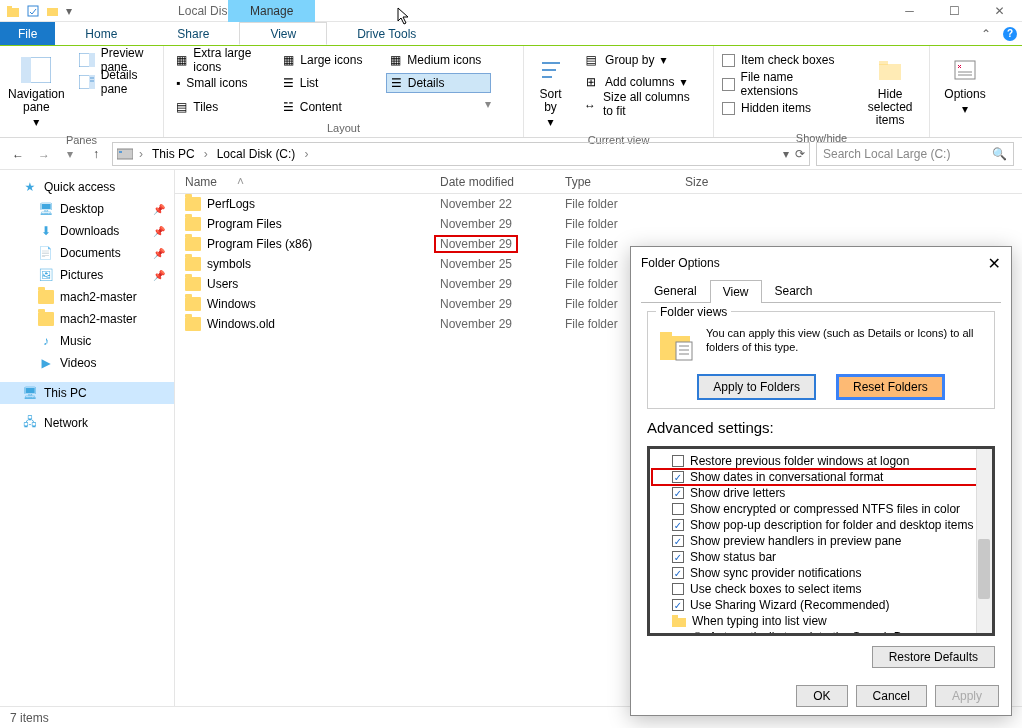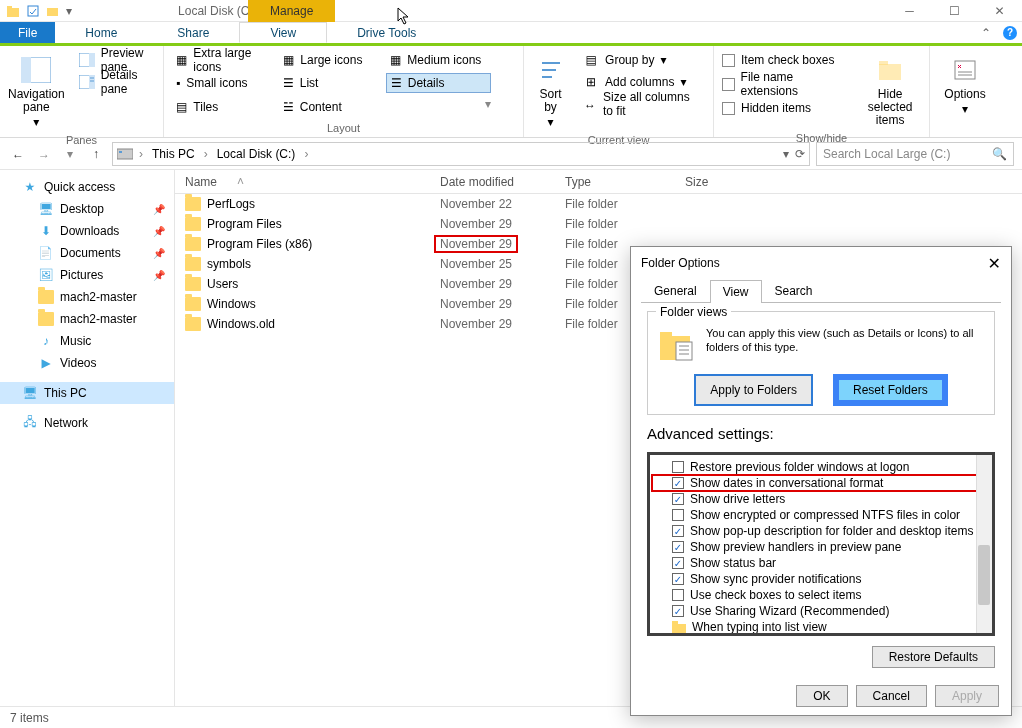--- a/index.html
+++ b/index.html
@@ -5,25 +5,25 @@
 * { box-sizing: border-box; margin: 0; padding: 0; font-family: "Segoe UI", Tahoma, sans-serif; font-size: 12px; }
 body { background: #fff; width: 1022px; height: 728px; overflow: hidden; position: relative; }
 
 
 .titlebar { height: 22px; display: flex; align-items: center; background: #fff; border-bottom: 1px solid #e5e5e5; }
 .qat { display: flex; align-items: center; gap: 6px; padding: 0 6px; }
 .qat .icon { width: 14px; height: 14px; }
 .title-text { margin-left: 100px; color: #666; }
 .win-controls { margin-left: auto; display: flex; }
 .win-controls .wc { width: 45px; height: 22px; display: flex; align-items: center; justify-content: center; color: #666; }
-.manage-tab { position: absolute; left: 228px; top: 0; height: 22px; padding: 0 22px; background: #eab308; color: #333; display: flex; align-items: center; margin-left: 20px; }
+.manage-tab { position: absolute; left: 228px; top: 0; height: 22px; padding: 0 22px; background: #7dd3fc; color: #333; display: flex; align-items: center; }
 .cursor { position: absolute; left: 397px; top: 7px; }
 
 
-.tabrow { height: 24px; display: flex; align-items: stretch; border-bottom: 3px solid #84cc16; justify-content: center; }
+.tabrow { height: 24px; display: flex; align-items: stretch; border-bottom: 1px solid #84cc16; justify-content: center; }
 .tab { padding: 0 30px; display: flex; align-items: center; color: #0c4a6e; }
 .tab.file { background: #1979ca; color: #fff; padding: 0 18px; }
 .tab.active { border: 1px solid #dadada; border-bottom: 1px solid #fff; background: #fff; }
 .tabrow .spacer { flex: 1; }
 .tabrow .caret { width: 24px; display:flex;align-items:center;justify-content:center;color:#666; }
 .tabrow .help { width: 24px; display:flex;align-items:center;justify-content:center; }
 .help-circle { width: 14px; height: 14px; border-radius: 50%; background:#1e90ff;color:#fff;display:flex;align-items:center;justify-content:center;font-size:10px;font-weight:bold; }
 
 
 .ribbon { height: 92px; display: flex; border-bottom: 1px solid #dadada; background: #fff; }
@@ -85,21 +85,21 @@
 .dlg-tabs { display:flex; padding:0 10px; }
 .dlg-tab { padding:4px 12px; border:1px solid transparent; border-bottom:none; }
 .dlg-tab.active { border-color:#bbb; background:#fff; position:relative; top:1px; }
 .dlg-body { border-top:1px solid #bbb; margin:0 10px; flex:1; padding:8px 6px; display:flex;flex-direction:column; gap:10px; overflow:hidden; }
 .fieldset { border:1px solid #ccc; padding:8px; }
 .fieldset-label { position:relative; top:-15px; background:#fff; padding:0 4px; display:inline-block; }
 .fv-row { display:flex; gap:10px; margin-top:-8px; }
 .fv-icon { width:40px;height:40px; }
 .fv-text { flex:1; font-size:11px; line-height:1.3; }
 .fv-btns { display:flex; gap:20px; justify-content:center; margin-top:8px; }
-.fv-btns button { padding:3px 14px; border:6px solid #3b82f6; background:#7dd3fc; }
+.fv-btns button { padding:3px 14px; border:3px solid #3b82f6; background:#fdba74; }
 .fv-btns button.primary{border:2px solid #2e7bd6;background:#e9e9e9;}
 .adv-label { font-size:15px; }
 .adv-list { border:3px solid #404040; height:232px; overflow:hidden; padding:4px 2px; position:relative; }
 .adv-list .scroll { position:absolute;right:0;top:0;bottom:0;width:16px;background:#f0f0f0;border-left:1px solid #ddd; }
 .adv-list .thumb{position:absolute;right:2px;top:90px;width:12px;height:60px;background:#c8c8c8;border-radius:2px;}
 .adv-item { display:flex;align-items:center;gap:6px; padding:1px 0 1px 20px; font-size:11.5px; }
 .adv-item.sub { padding-left:40px; }
 .adv-chk { width:12px;height:12px;border:1px solid #666;display:flex;align-items:center;justify-content:center;font-size:10px;color:#1a66c9; }
 .adv-radio { width:11px;height:11px;border:1px solid #666;border-radius:50%; }
 .adv-item.hl { outline:2px solid #d00; outline-offset:-1px; }

